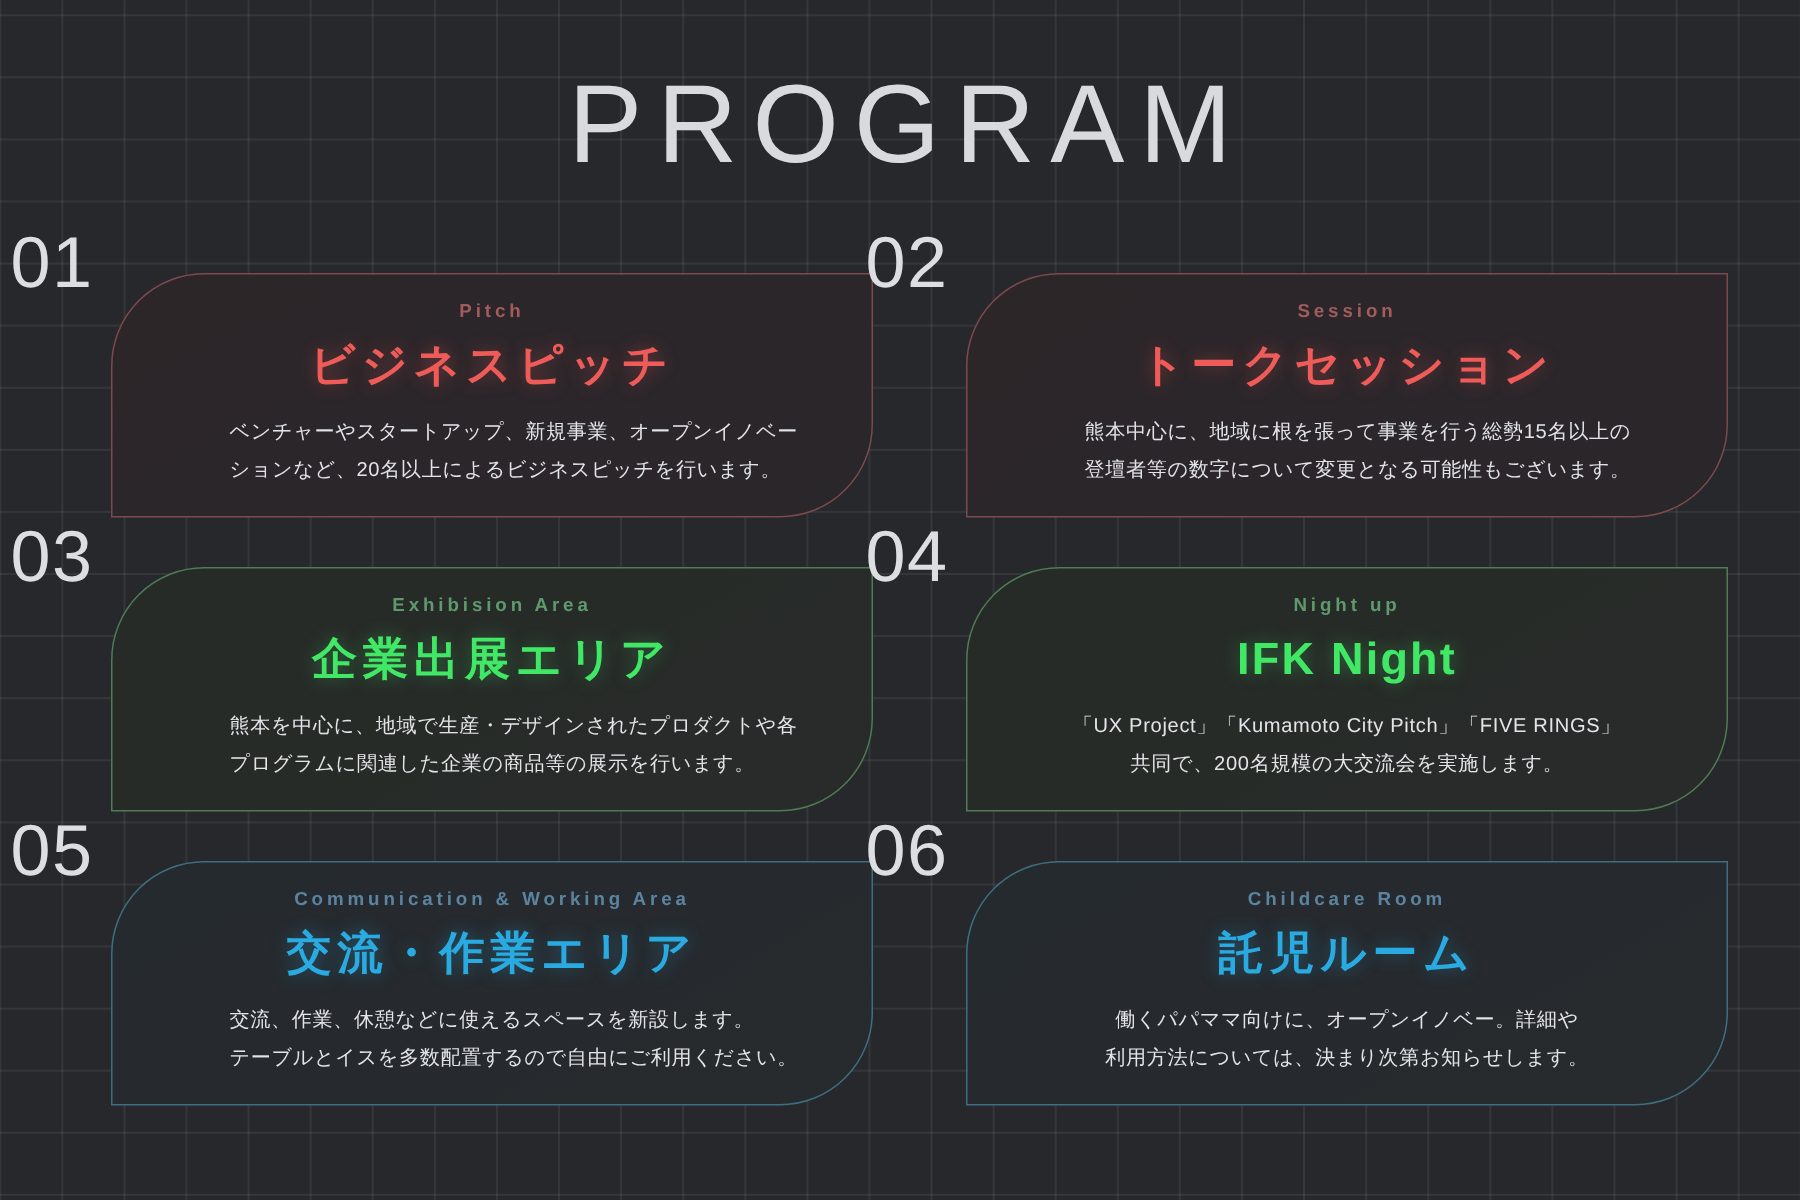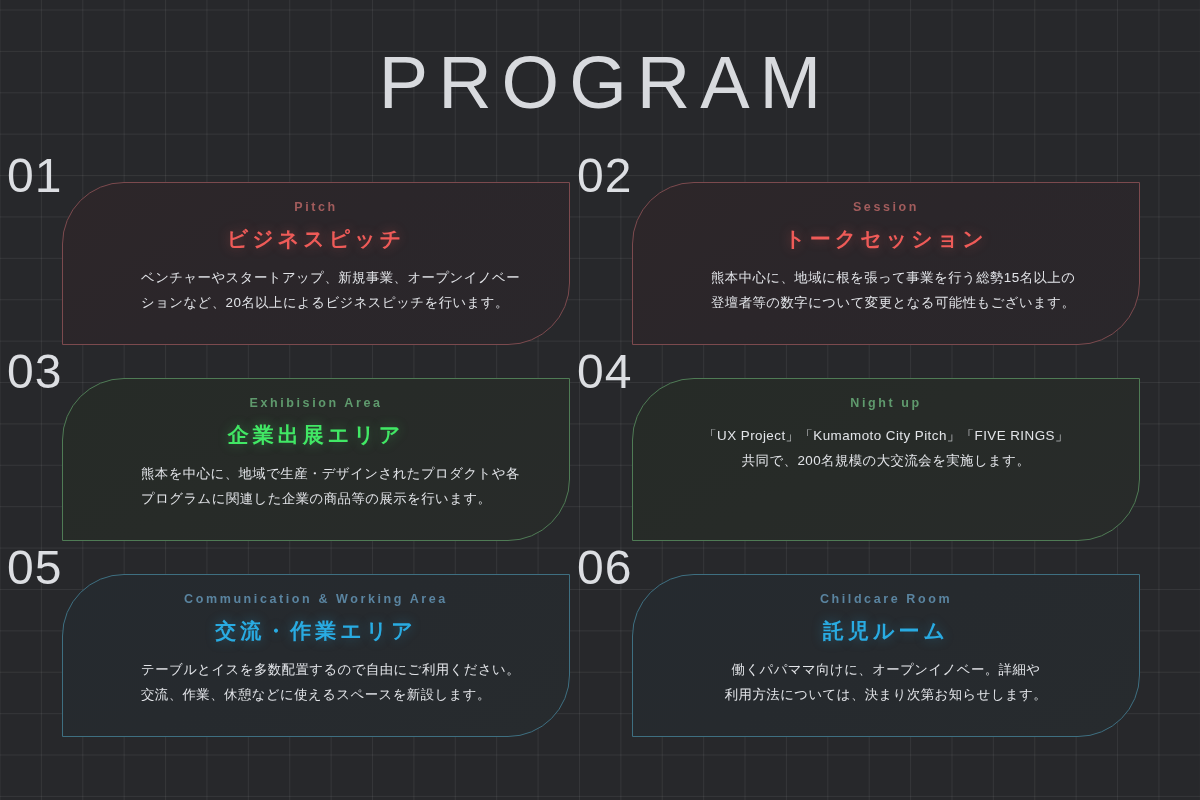--- a/index.html
+++ b/index.html
@@ -51,21 +51,21 @@
 
   .card-wrap {
     position:relative;
     height:175px;
     width:508px;
   }
 
   
   .panel {
     position:absolute;
-    left:0; top:12px;
+    left:12px; top:12px;
     width:508px; height:163px;
     border:1px solid var(--accent-line);
     border-top-left-radius:62px;
     border-bottom-right-radius:62px;
     border-top-right-radius:0;
     border-bottom-left-radius:0;
     background:var(--panel-fill);
   }
 
   
@@ -91,21 +91,21 @@
   .eyebrow {
     font-size:12.5px;
     font-weight:700;
     letter-spacing:2.6px;
     color:var(--accent-dim);
     line-height:1;
     margin-bottom:13px;
   }
 
   .heading {
-    font-size:21px;
+    font-size:30px;
     font-weight:700;
     letter-spacing:4px;
     color:var(--accent);
     line-height:1.15;
     margin-bottom:14px;
     text-shadow:0 0 12px var(--accent-glow);
   }
   .heading.latin { letter-spacing:1.5px; }
 
   .body {
@@ -196,36 +196,37 @@
               <span class="ln">プログラムに関連した企業の商品等の展示を行います。</span>
             </div>
           </div>
         </div>
         <div class="num">03</div>
       </div>
       <div class="card-wrap theme-green">
         <div class="panel">
           <div class="panel-inner">
             <div class="eyebrow">Night up</div>
+            <div class="heading latin">IFK Night</div>
             <div class="body align-center">
               <span class="ln">「UX Project」「Kumamoto City Pitch」「FIVE RINGS」</span>
               <span class="ln">共同で、200名規模の大交流会を実施します。</span>
             </div>
           </div>
         </div>
         <div class="num">04</div>
       </div>
       <div class="card-wrap theme-blue">
         <div class="panel">
           <div class="panel-inner">
             <div class="eyebrow">Communication &amp; Working Area</div>
             <div class="heading">交流・作業エリア</div>
             <div class="body align-left">
+              <span class="ln">交流、作業、休憩などに使えるスペースを新設します。</span>
               <span class="ln">テーブルとイスを多数配置するので自由にご利用ください。</span>
-              <span class="ln">交流、作業、休憩などに使えるスペースを新設します。</span>
             </div>
           </div>
         </div>
         <div class="num">05</div>
       </div>
       <div class="card-wrap theme-blue">
         <div class="panel">
           <div class="panel-inner">
             <div class="eyebrow">Childcare Room</div>
             <div class="heading">託児ルーム</div>

